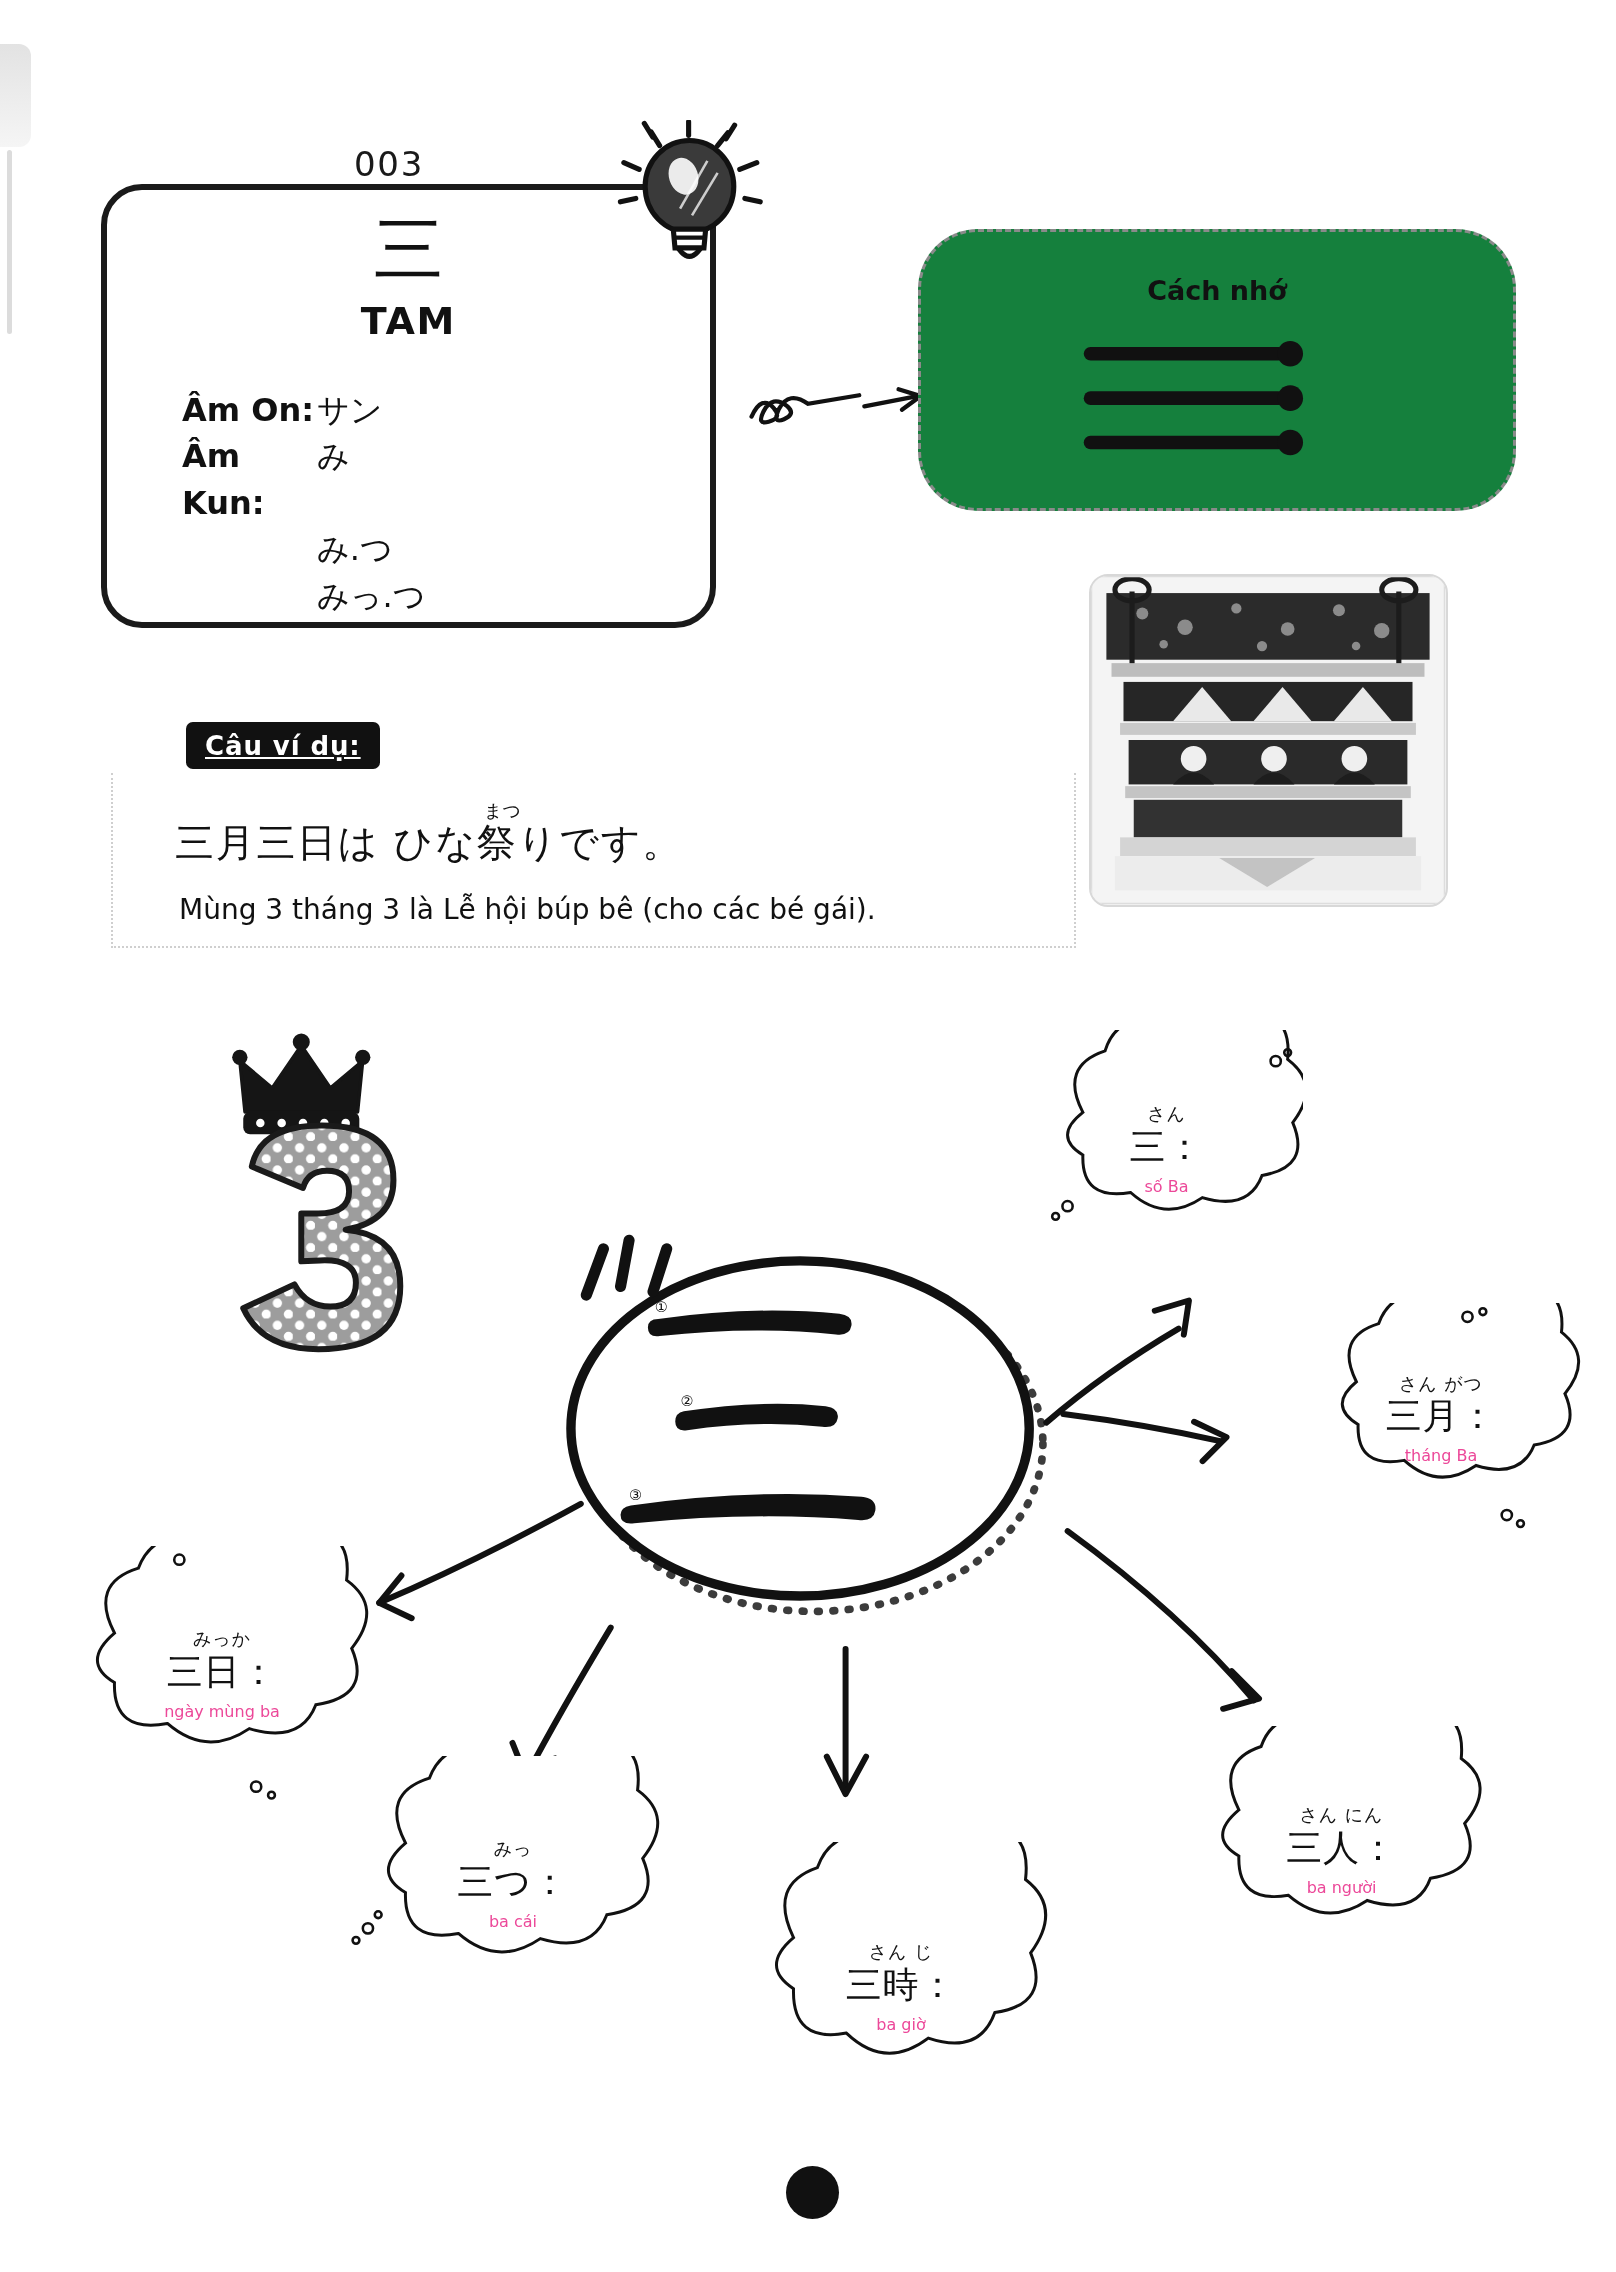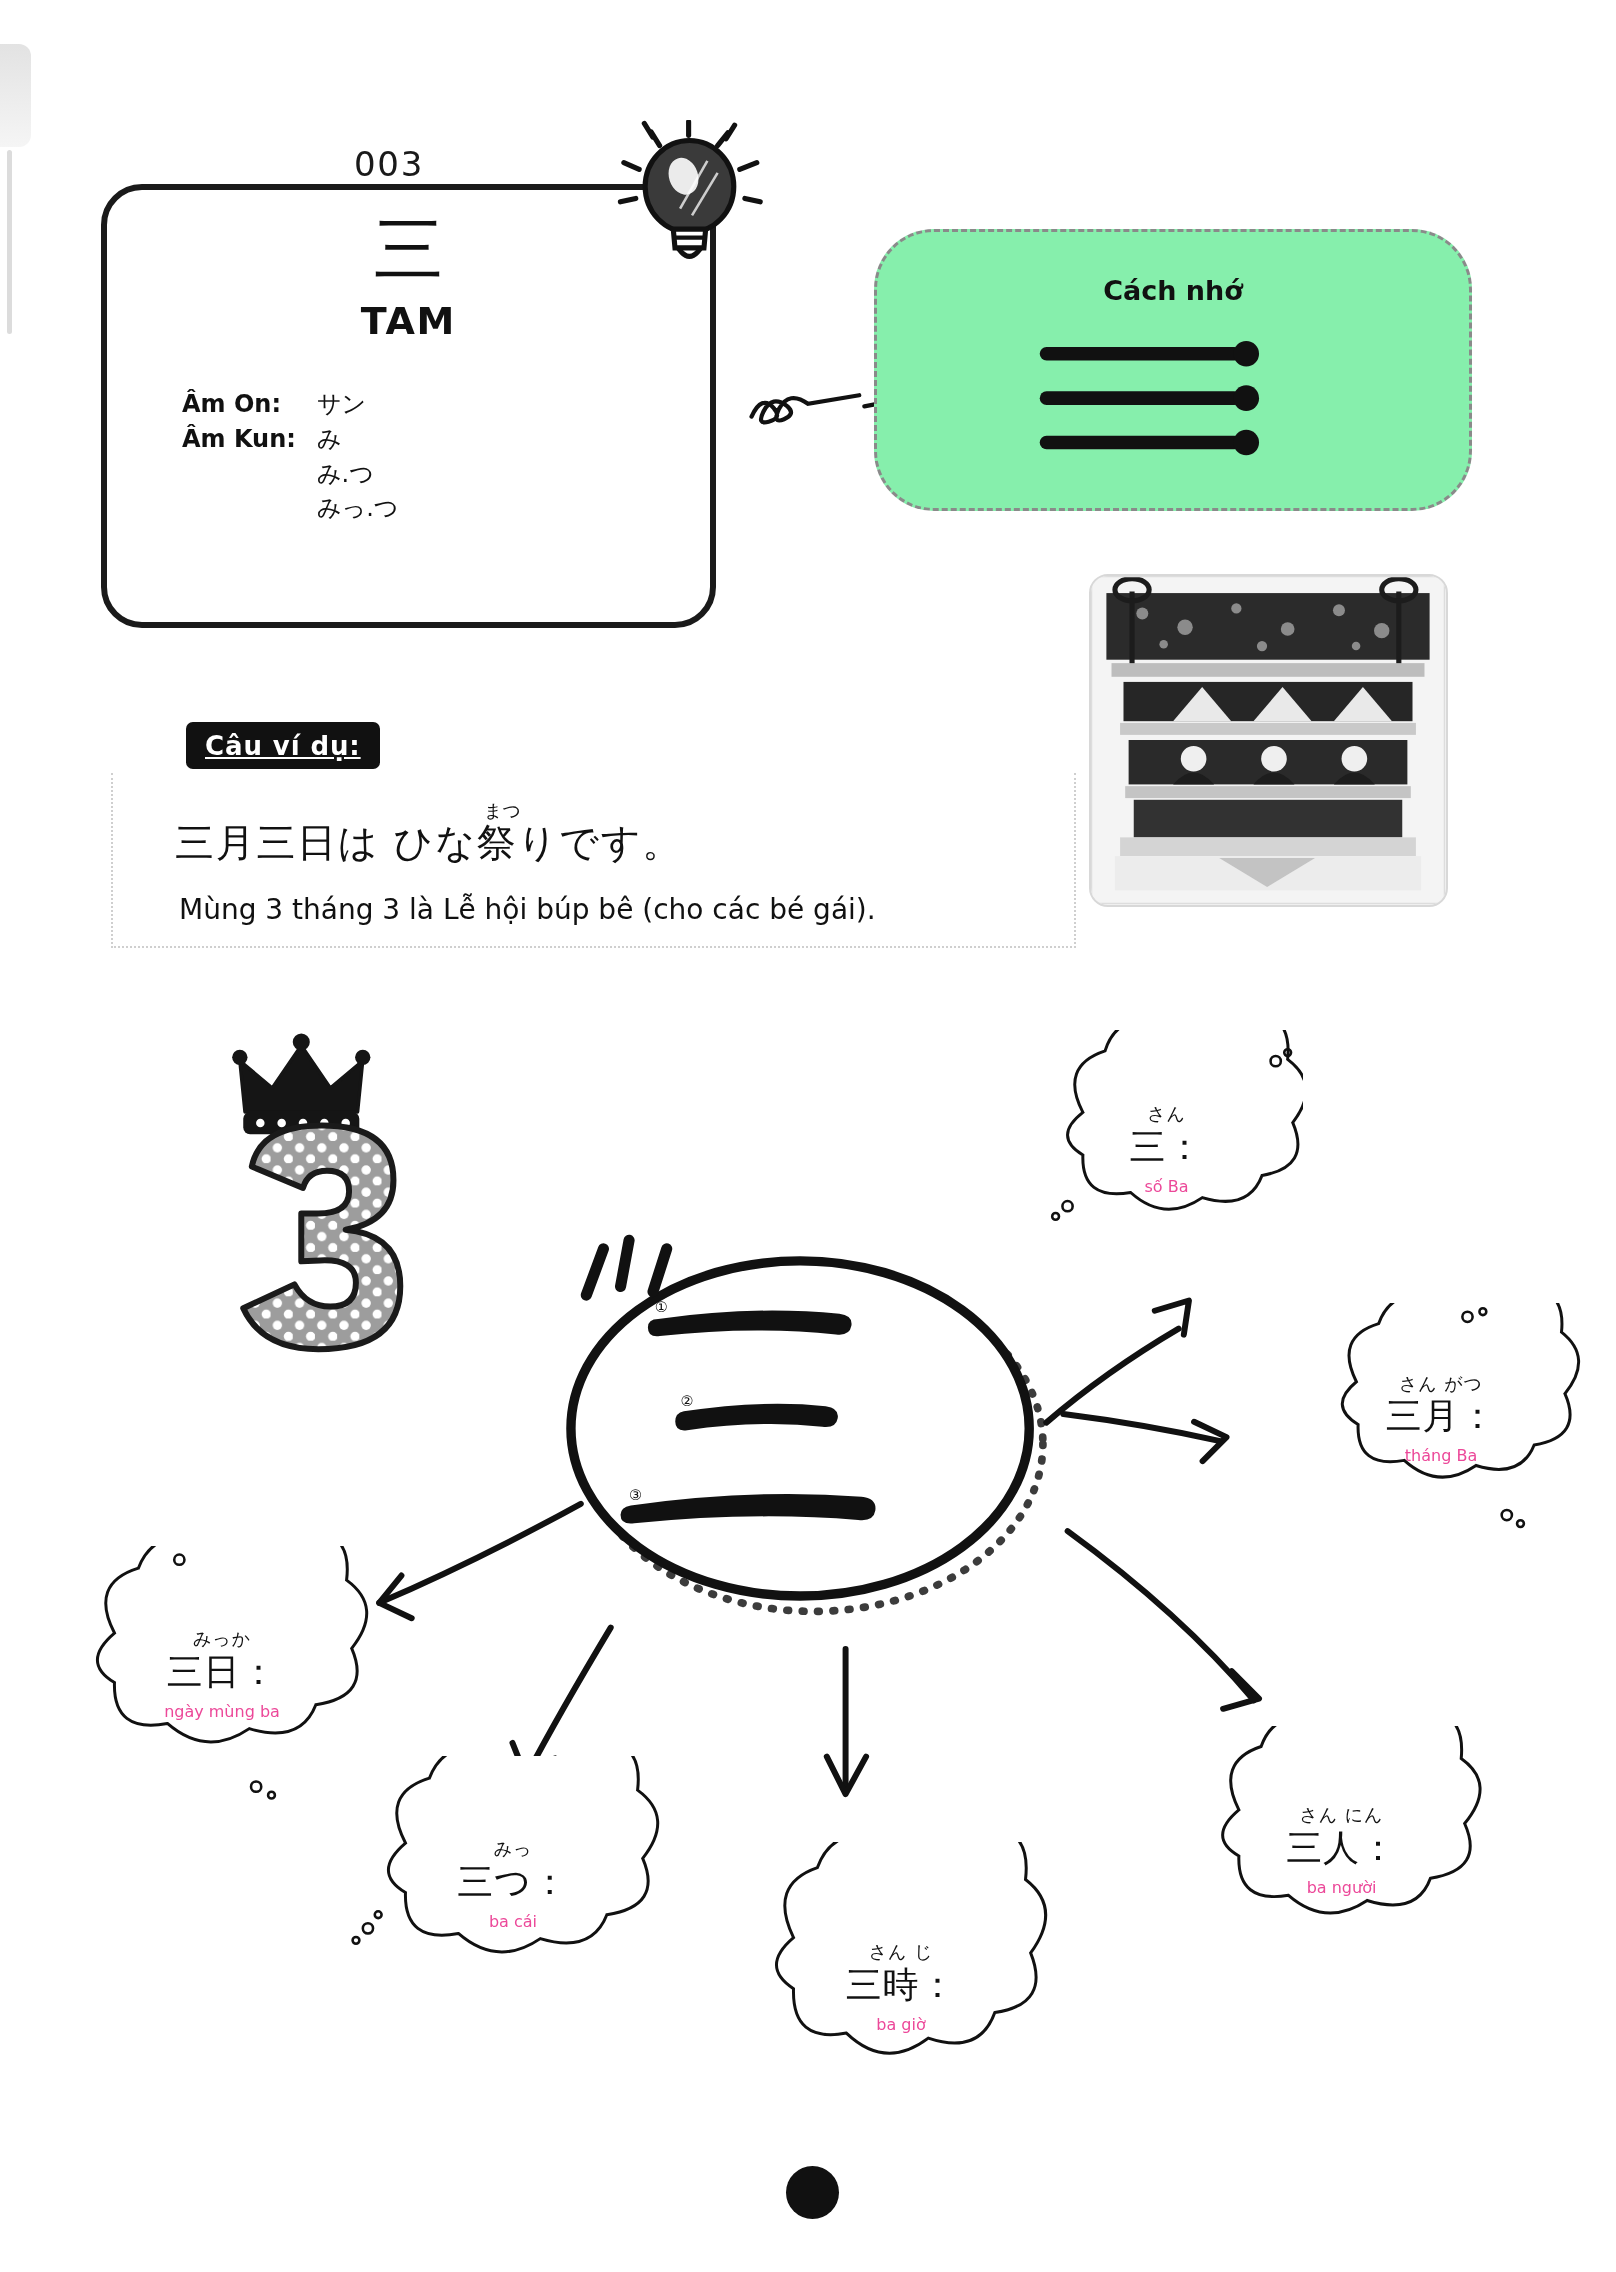--- a/index.html
+++ b/index.html
@@ -76,46 +76,46 @@
     text-align: center;
     font-size: 38px;
     font-weight: bold;
     letter-spacing: 1.7px;
     color: #111;
   }
   .reading-block {
     position: absolute;
     left: 75px;
     top: 197px;
-    font-size: 24px;
+    font-size: 32px;
     line-height: 1.45;
     color: #111;
   }
   .reading-row { display: flex; }
   .reading-label { width: 135px; font-weight: bold; }
   .reading-vals { }
   .reading-indent { margin-left: 135px; }
 
   
   .bulb-wrap { position: absolute; left: 598px; top: 120px; }
 
   
   .squiggle { position: absolute; left: 743px; top: 367px; }
 
   
   .memo-box {
     position: absolute;
-    left: 874px;
+    left: 918px;
     top: 229px;
     width: 598px;
     height: 282px;
     border: 3.4px dashed #8a8a8a;
     border-radius: 60px;
     box-sizing: border-box;
-    background: #86efac;
+    background: #15803d;
   }
   .memo-title {
     position: absolute;
     left: 0;
     top: 43px;
     width: 100%;
     text-align: center;
     font-size: 27px;
     font-weight: bold;
     color: #111;

